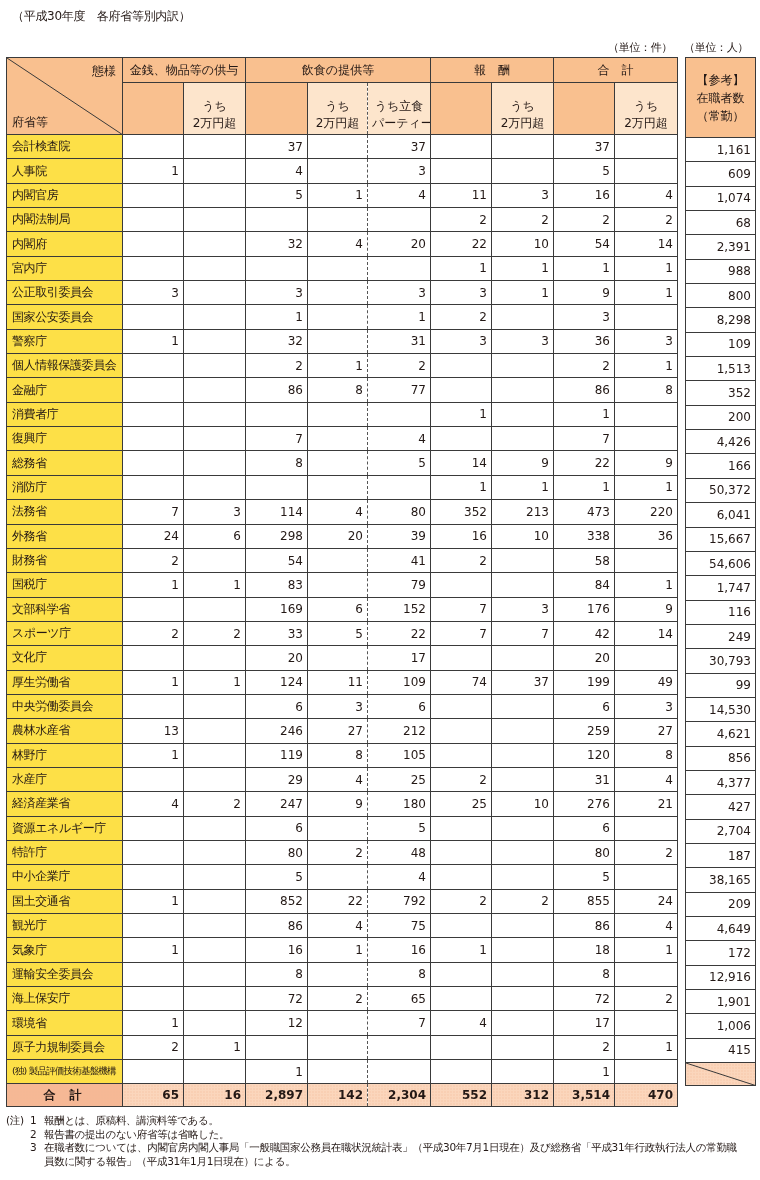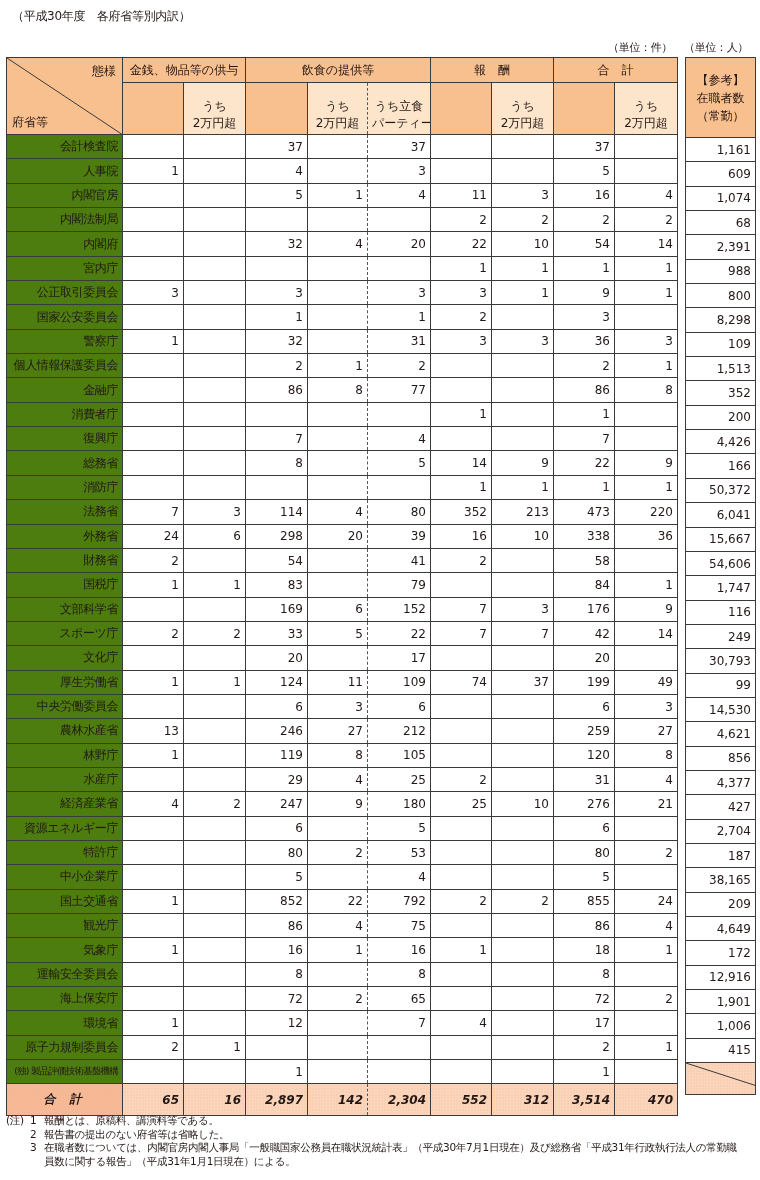--- a/index.html
+++ b/index.html
@@ -13,37 +13,37 @@
   .unit { position: absolute; top: 40px; font-size: 11px; white-space: nowrap; letter-spacing: -0.3px; }
   .unit.u1 { left: 608px; }
   .unit.u2 { left: 684px; }
 
   
   table { border-collapse: collapse; position: absolute; table-layout: fixed; }
   #main-table { left: 6px; top: 57px; width: 671px; }
   #ref-table { left: 685px; top: 57px; width: 71px; }
   td, th { border: 1px solid #3a3a3a; font-weight: normal; font-size: 12px; padding: 0 4px; white-space: nowrap; overflow: hidden; }
   tbody td { height: 24.35px; text-align: right; background: #fff; }
-  tbody td.name { text-align: right; background: #4d7c0f; letter-spacing: -0.4px; padding-left: 5px; }
+  tbody td.name { text-align: left; background: #fde047; letter-spacing: -0.4px; padding-left: 5px; }
   tbody td.name.small { font-size: 9.5px; letter-spacing: -0.8px; }
   .dash-r { border-right: 1px dashed #555; }
   .dash-l { border-left: 1px dashed #555; }
 
   thead th { background: #f9c08f; font-size: 12px; }
   thead th.lite { background: #fde5cc; }
   thead th.h1 { height: 25px; text-align: center; }
   thead th.h2 { height: 52px; text-align: center; line-height: 17px; padding-top: 12px; }
   thead .corner { position: relative; height: 77px; padding: 8px; }
   .corner .tl { position: absolute; right: 6px; top: 5px; }
   .corner .bl { position: absolute; left: 5px; bottom: 3px; }
   .corner svg { position: absolute; left: 0; top: 0; }
 
   tr.total td { background-color: #fbd6bc;
      background-image: radial-gradient(#f3b896 0.6px, transparent 0.7px);
-     background-size: 3px 3px; font-weight: bold; height: 32px; font-style: italic; }
+     background-size: 3px 3px; font-weight: bold; height: 23px; }
   tr.total td.name { text-align: center; letter-spacing: 14px; padding-left: 14px; background-color: #f6b895; }
 
   #ref-table thead th { height: 80px; text-align: center; line-height: 18px; vertical-align: middle; padding: 0; }
   #ref-table tbody td { text-align: right; }
   #ref-table td.diag { position: relative; padding: 0; }
   #ref-table td.diag svg { position: absolute; left: 0; top: 0; }
 
   .notes { position: absolute; left: 6px; top: 1114px; font-size: 10.5px; line-height: 13.5px; letter-spacing: -0.3px; }
   .note { display: flex; white-space: nowrap; }
   .note .lbl { width: 24px; }
@@ -446,21 +446,21 @@
         <td></td>
         <td>6</td>
         <td></td>
       </tr>
       <tr>
         <td class="name">特許庁</td>
         <td></td>
         <td></td>
         <td>80</td>
         <td class="dash-r">2</td>
-        <td class="dash-l">53</td>
+        <td class="dash-l">48</td>
         <td></td>
         <td></td>
         <td>80</td>
         <td>2</td>
       </tr>
       <tr>
         <td class="name">中小企業庁</td>
         <td></td>
         <td></td>
         <td>5</td>

